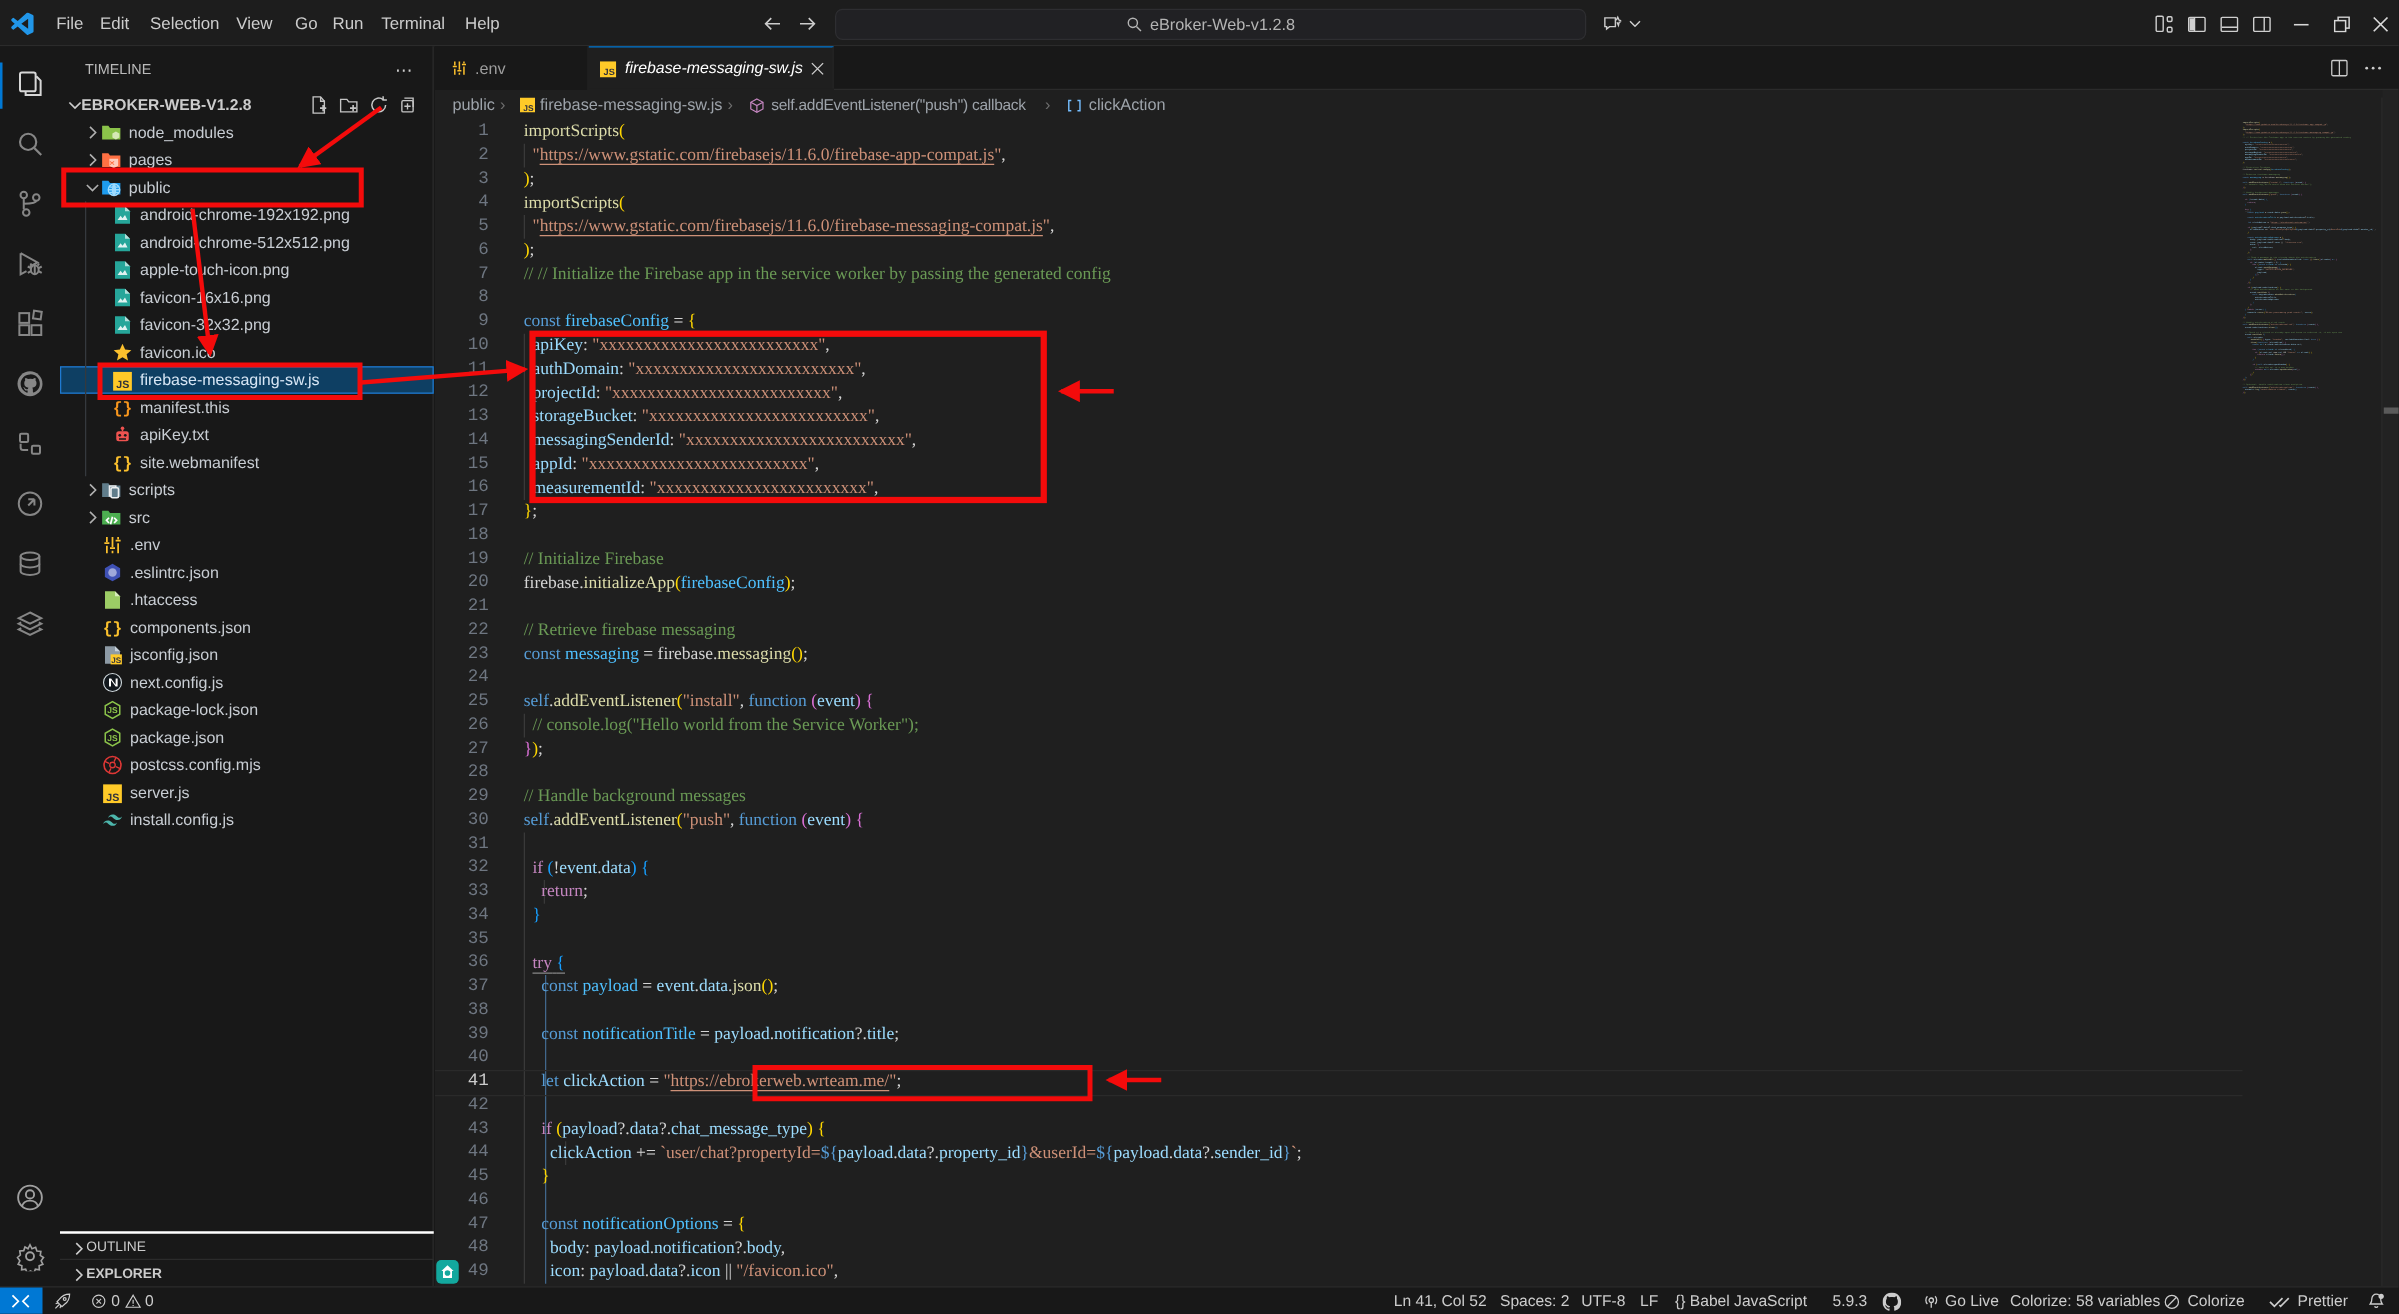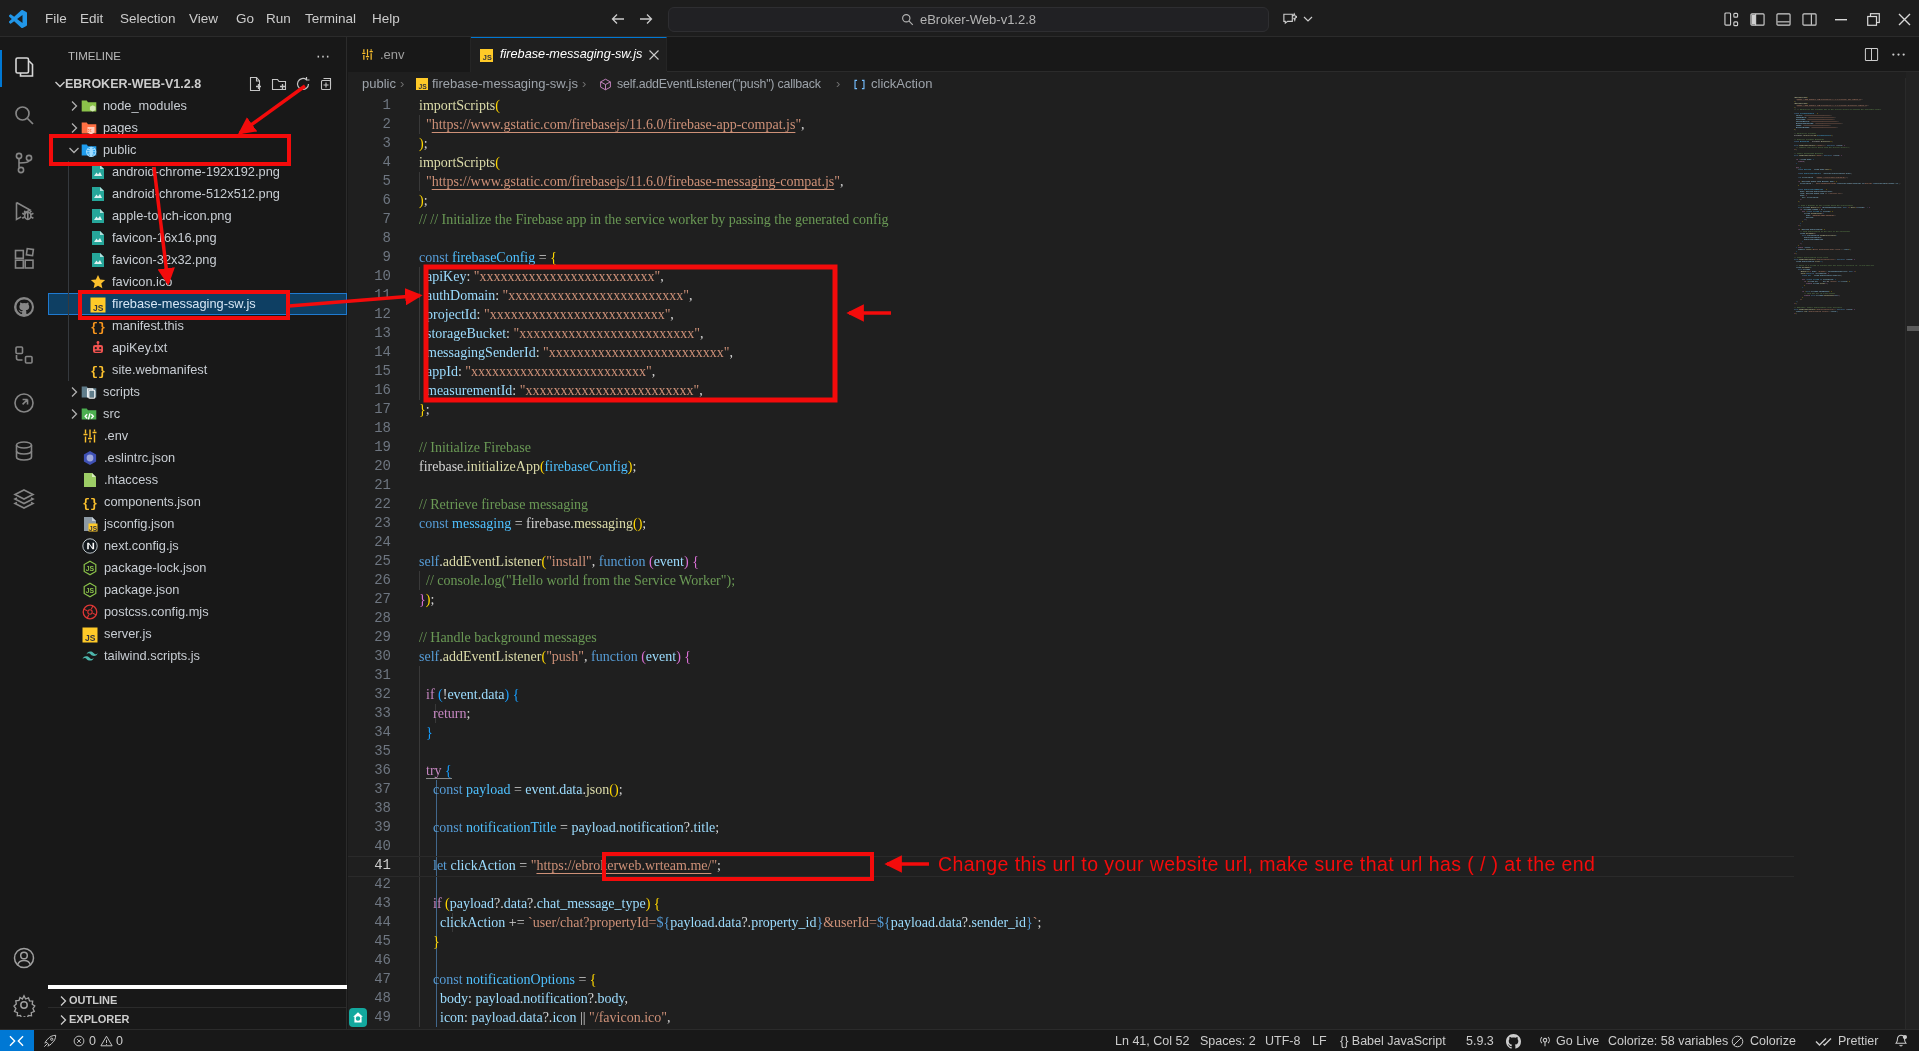--- a/index.html
+++ b/index.html
@@ -392,24 +392,24 @@
       <svg class="icon" style="left:34px;top:4px" viewBox="0 0 16 16">
           <rect width="15" height="15" x="0.5" y="0.5" fill="#ffca28"></rect>
           <text x="13.5" y="13.8" font-family="Liberation Sans" font-weight="bold" font-size="8.5" fill="#33333b" text-anchor="end">JS</text>
         </svg>
       <span class="lbl" style="left:56px">server.js</span>
     </div>
     <div class="row" style="top:608px">
       <svg class="icon" style="left:34px" viewBox="0 0 16 16">
           <path fill="#4db6ac" d="M4.5 6.5C5 4.6 6.2 3.6 8.2 3.6c3 0 3.4 2.2 4.9 2.6 1 .2 1.9-.2 2.6-1.2-.5 1.9-1.7 2.9-3.7 2.9-3 0-3.4-2.2-4.9-2.6-1-.2-1.9.2-2.6 1.2zM.5 11.2C1 9.3 2.2 8.3 4.2 8.3c3 0 3.4 2.2 4.9 2.6 1 .2 1.9-.2 2.6-1.2-.5 1.9-1.7 2.9-3.7 2.9-3 0-3.4-2.2-4.9-2.6-1-.2-1.9.2-2.6 1.2z"></path>
         </svg>
-      <span class="lbl" style="left:56px">tailwind.scripts.js</span>
+      <span class="lbl" style="left:56px">install.config.js</span>
     </div>
     <div class="abs" style="left:20px;top:124px;width:1px;height:220px;background:#35393e"></div>
-    <div class="row" style="top:948px;border-top:4px solid #ffffff;font-weight:bold;font-size:11px;color:#cccccc">
+    <div class="row" style="top:948px;border-top:2px solid #ffffff;font-weight:normal;font-size:11px;color:#cccccc">
       <svg class="chev" style="left:7px;top:4px" viewBox="0 0 16 16" fill="none" stroke="#cccccc" stroke-width="1.3">
           <path d="m6 3.5 4.5 4.5L6 12.5"></path>
         </svg>
       <span class="lbl" style="left:21px">OUTLINE</span>
     </div>
     <div class="row" style="top:970px;border-top:1px solid #2b2b2b;font-weight:bold;font-size:11px;color:#cccccc">
       <svg class="chev" style="left:7px;top:4px" viewBox="0 0 16 16" fill="none" stroke="#cccccc" stroke-width="1.3">
           <path d="m6 3.5 4.5 4.5L6 12.5"></path>
         </svg>
       <span class="lbl" style="left:21px">EXPLORER</span>
@@ -754,14 +754,13 @@
     <rect x="51" y="136" width="238" height="28" fill="none" stroke="#f40b0b" stroke-width="4"></rect>
     <rect x="80" y="292" width="208" height="26" fill="none" stroke="#f40b0b" stroke-width="4"></rect>
     <rect x="426" y="267" width="409" height="133" fill="none" stroke="#f40b0b" stroke-width="5"></rect>
     <rect x="604" y="854" width="268" height="25" fill="none" stroke="#f40b0b" stroke-width="4"></rect>
     <line x1="305" y1="86" x2="240" y2="133" stroke="#f40b0b" stroke-width="3.5" marker-end="url(#ah)"></line>
     <line x1="154" y1="167" x2="168" y2="283" stroke="#f40b0b" stroke-width="3.5" marker-end="url(#ah)"></line>
     <line x1="289" y1="306" x2="420" y2="295.5" stroke="#f40b0b" stroke-width="3.5" marker-end="url(#ah)"></line>
     <line x1="891" y1="313" x2="849" y2="313" stroke="#f40b0b" stroke-width="3.5" marker-end="url(#ah)"></line>
     <line x1="929" y1="864" x2="887" y2="864" stroke="#f40b0b" stroke-width="3.5" marker-end="url(#ah)"></line>
   </svg>
-  <span class="redtext rt2" style="left:938px;top:853px">Change this url to your website url, make sure that url has ( / ) at the end</span>
 </div>
 
 </body></html>

